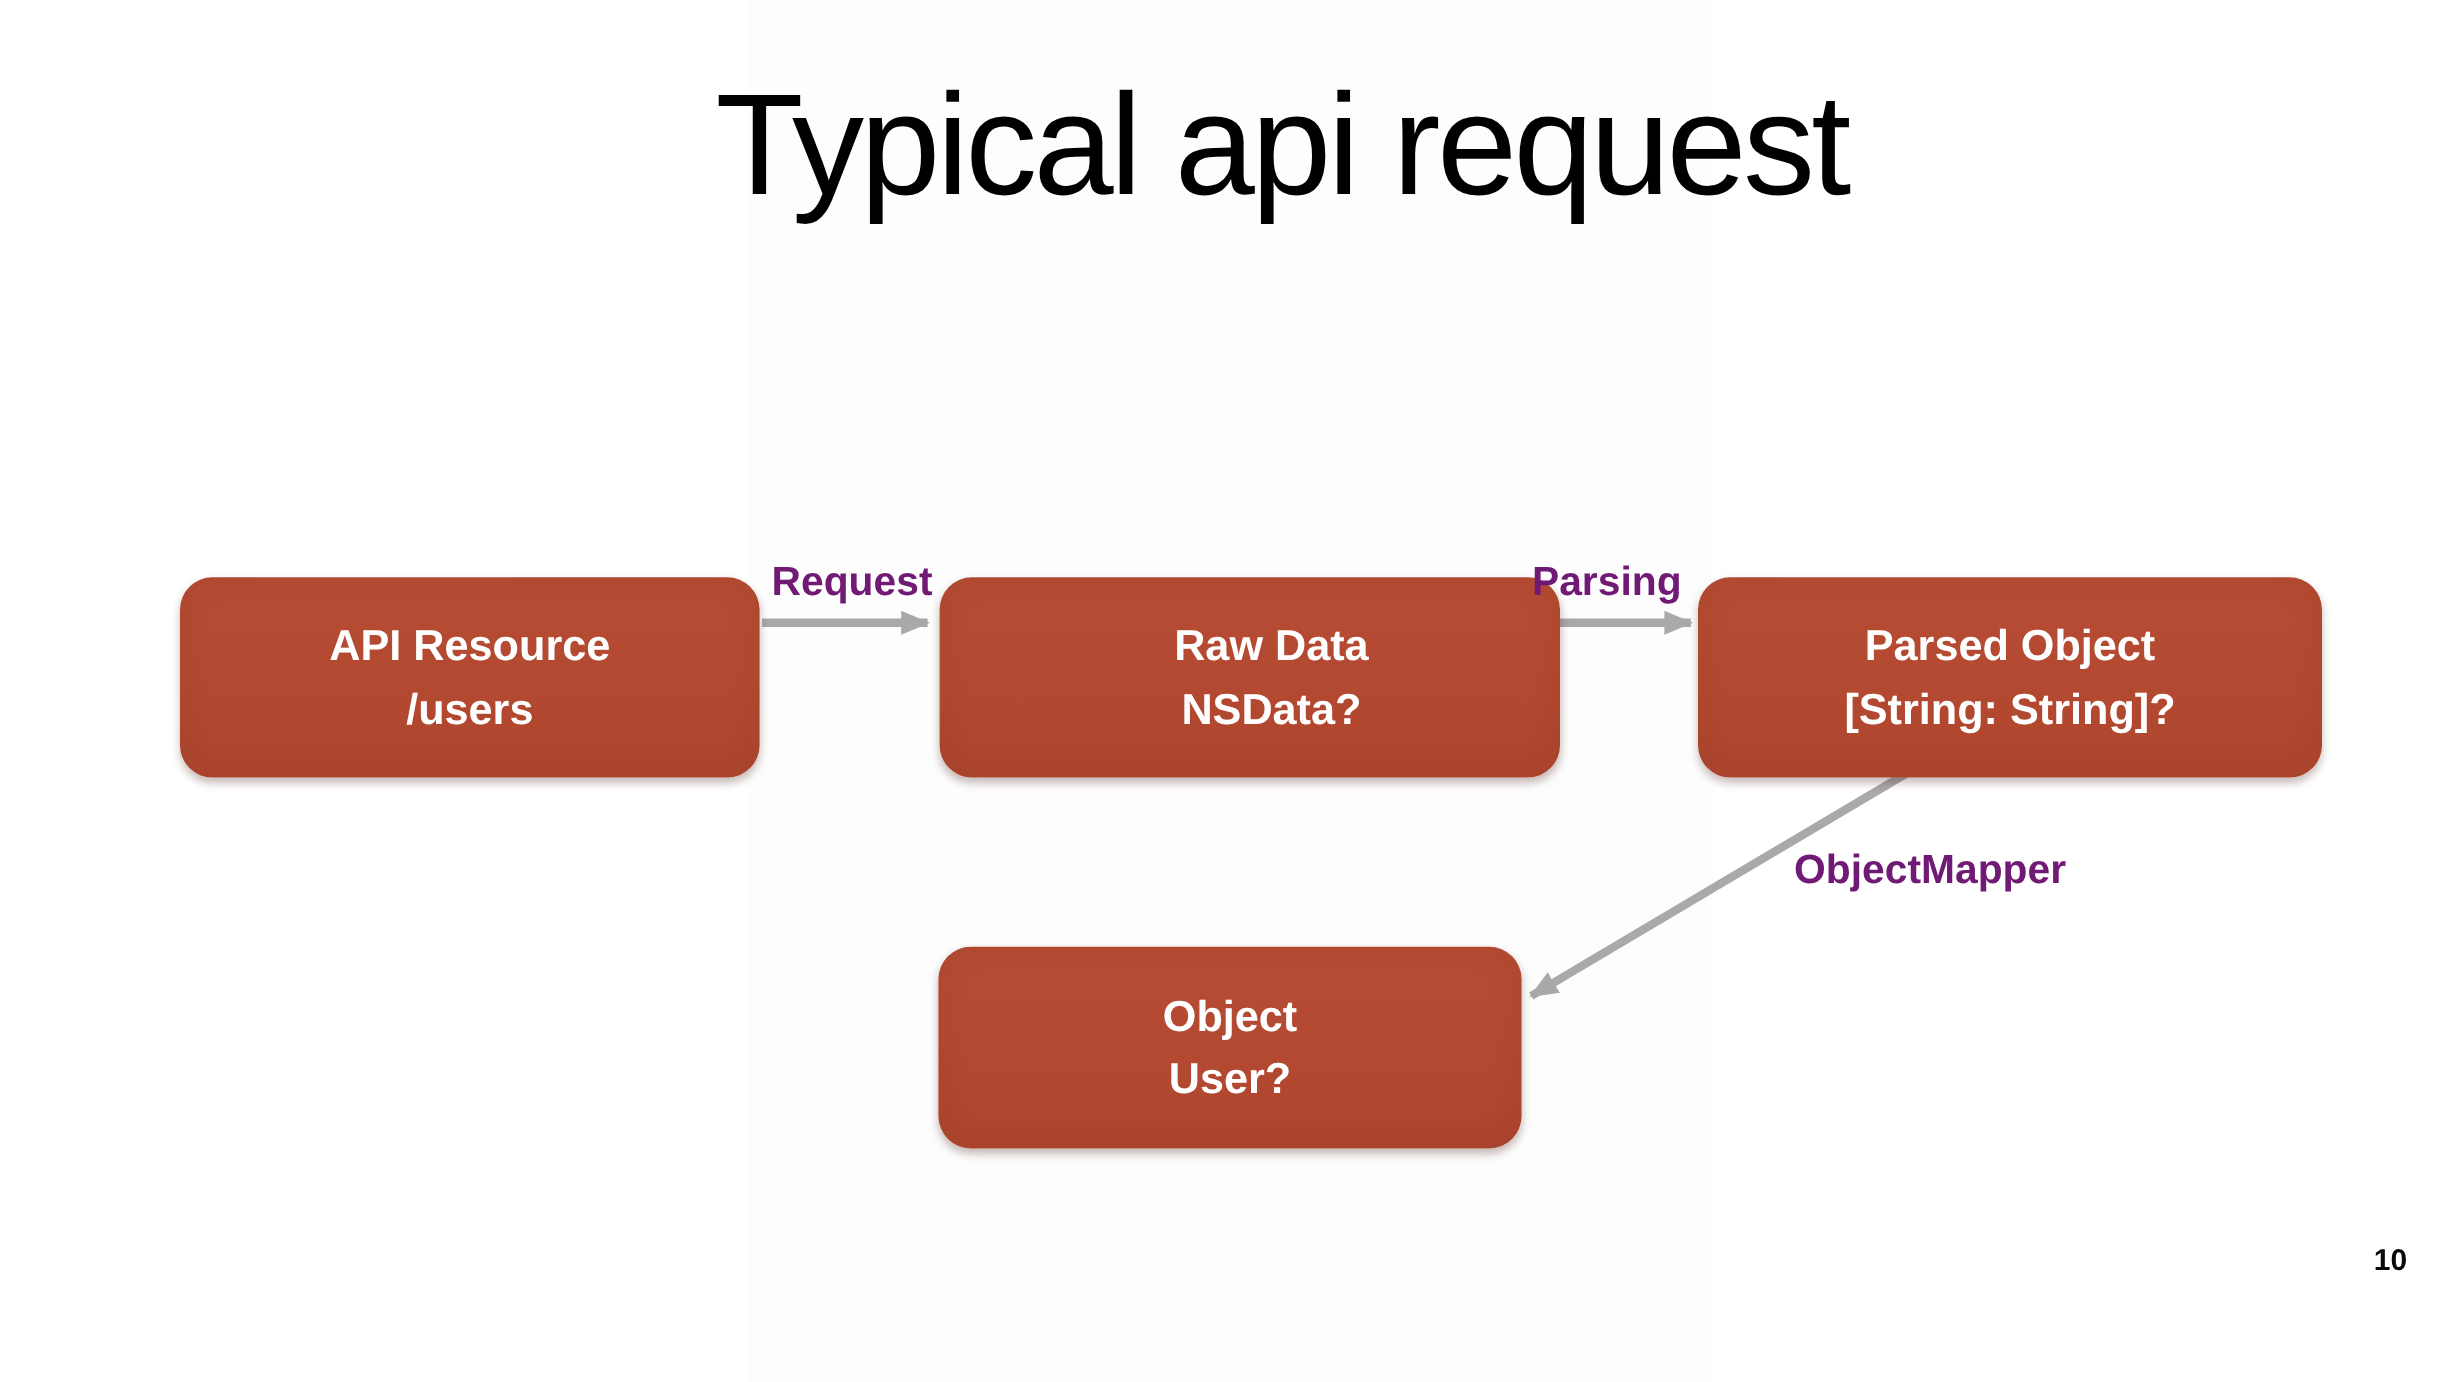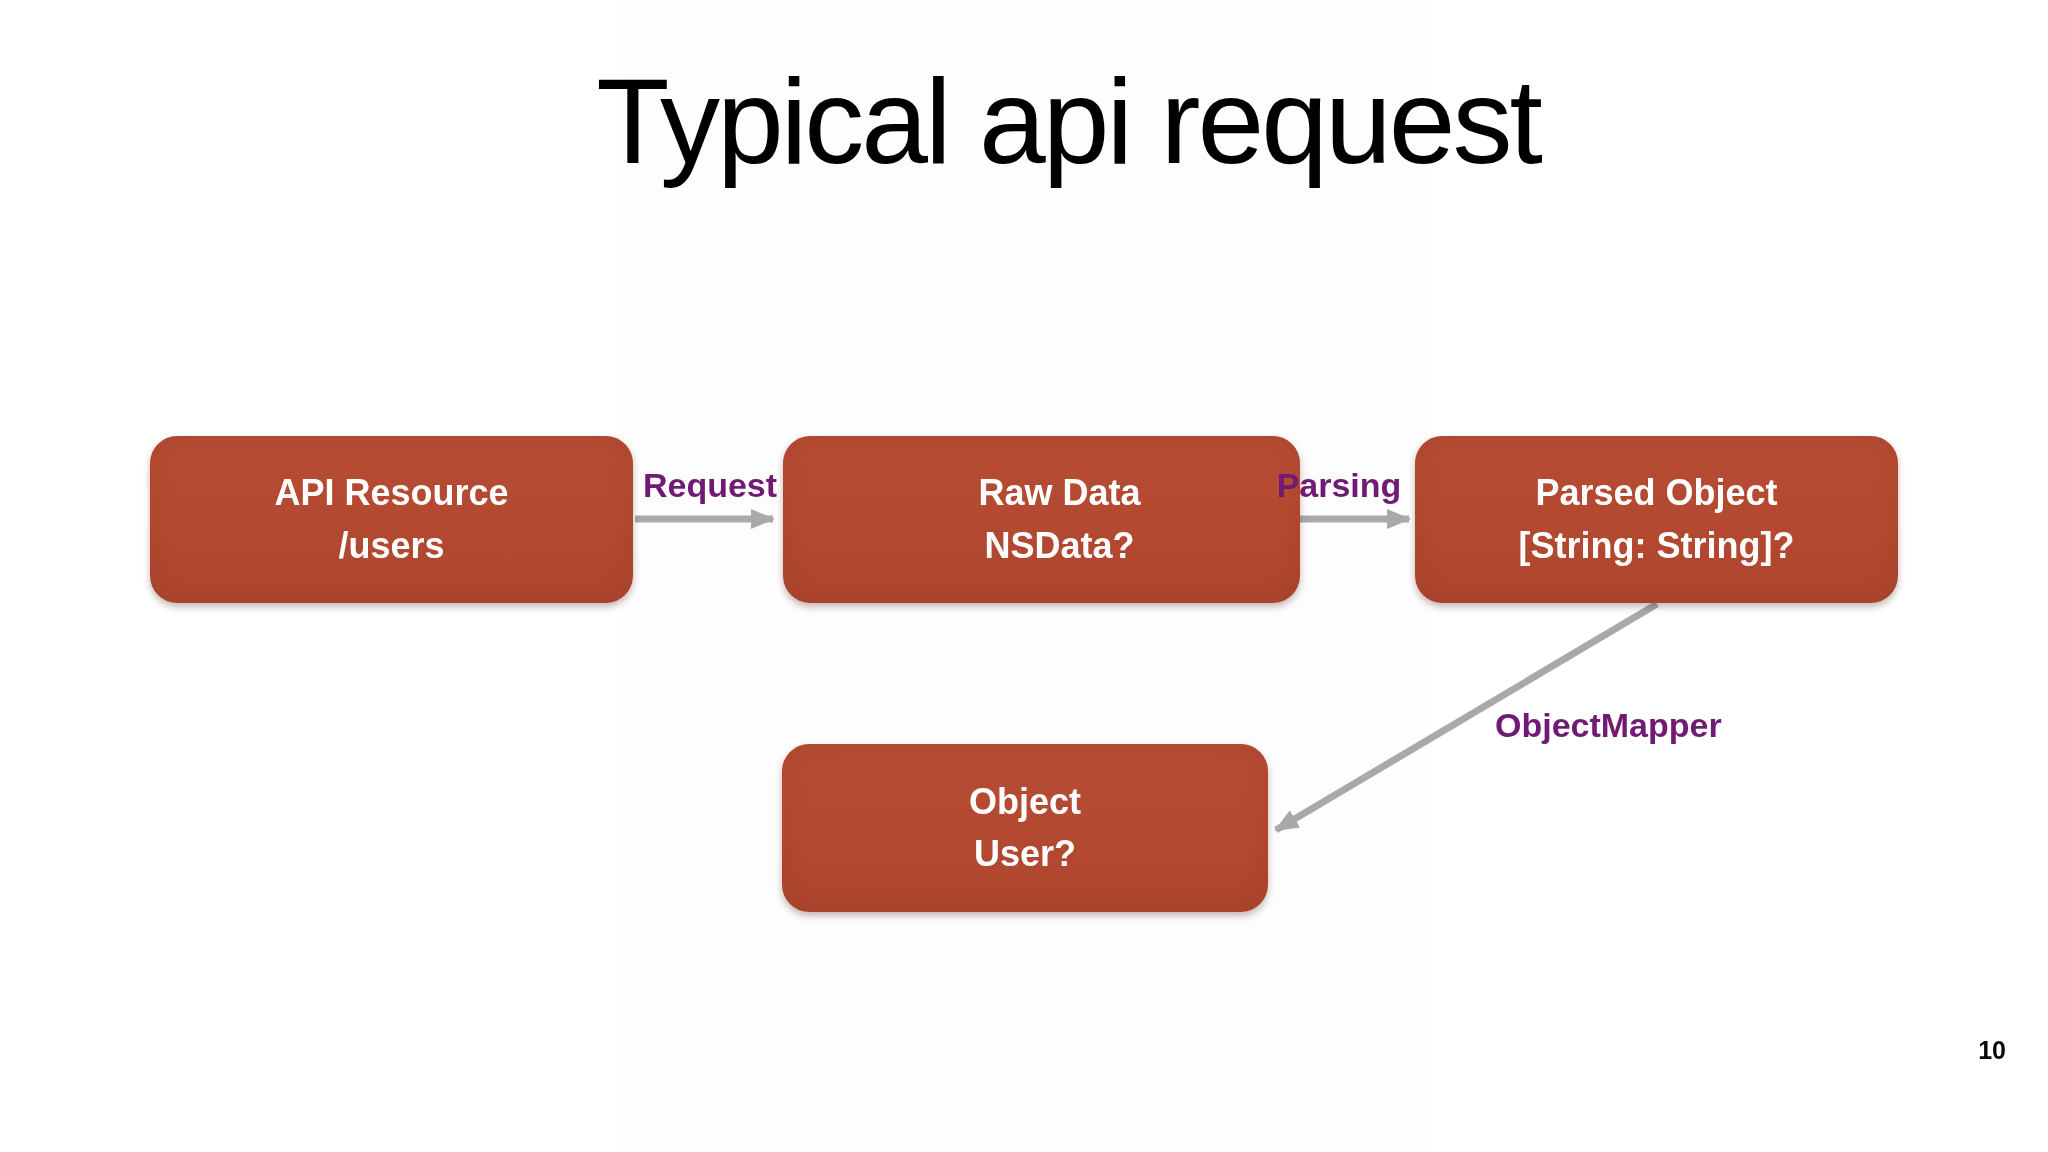--- a/index.html
+++ b/index.html
@@ -45,24 +45,25 @@
     box-shadow: 0 4px 7px rgba(70, 25, 12, 0.30), inset 0 0 30px rgba(0,0,0,0.06);
     display: flex;
     flex-direction: column;
     align-items: center;
     justify-content: center;
     color: #ffffff;
     font-weight: 700;
     font-size: 36px;
     line-height: 1.45;
     text-align: center;
+    margin-top: 45px;
   }
   #node-api-resource  { left: 150px;  top: 436px; width: 483px; height: 167px; }
   #node-raw-data      { left: 783px;  top: 436px; width: 481px; height: 167px; padding-left: 36px; }
-  #node-parsed-object { left: 1415px; top: 436px; width: 483px; height: 167px; }
+  #node-parsed-object { left: 1415px; top: 436px; width: 520px; height: 167px; }
   #node-model         { left: 782px;  top: 744px; width: 486px; height: 168px; }
 
   .connector-label {
     position: absolute;
     font-size: 34px;
     font-weight: 700;
     color: #701a75;
     white-space: nowrap;
   }
   #label-request { left: 710px; top: 466px; transform: translateX(-50%); }

